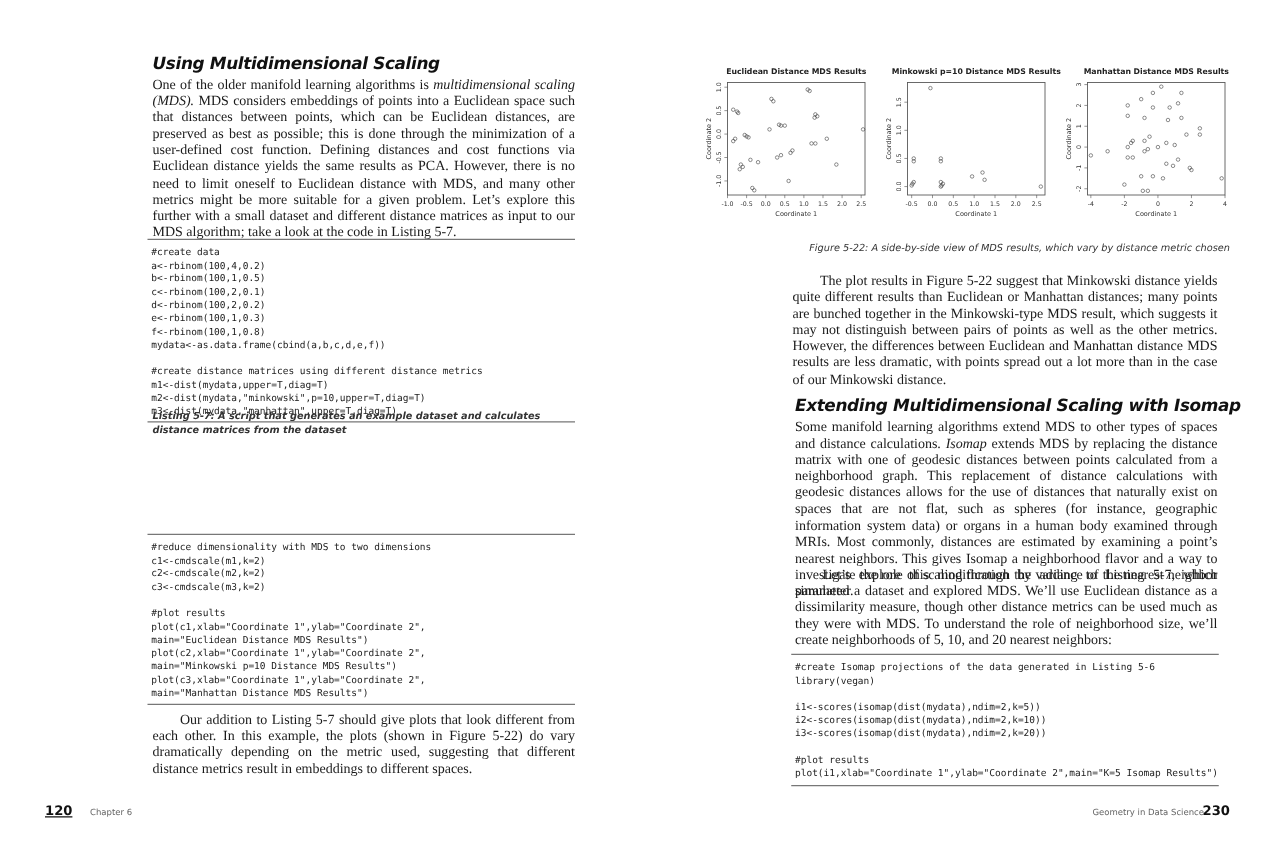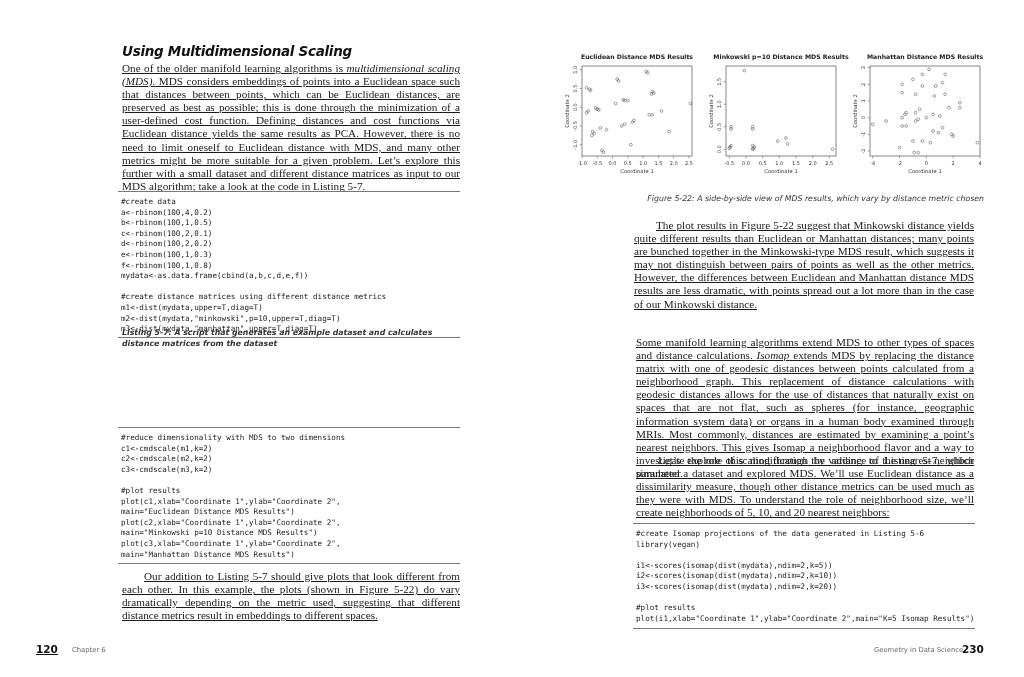--- a/index.html
+++ b/index.html
@@ -1,21 +1,21 @@
 <!DOCTYPE html>
 <html><head>
 <meta charset="utf-8">
 <style>
   html, body { margin:0; padding:0; background:#ffffff; }
   body { width:1024px; height:677px; position:relative; overflow:hidden; font-family:"Liberation Serif", serif; color:#1a1a1a; }
   .page { position:absolute; top:0; height:677px; }
   .left { left:0; width:512px; }
   .right { left:512px; width:512px; }
   .heading { position:absolute; font-family:"DejaVu Sans", sans-serif; font-weight:bold; font-style:italic; font-size:13.5px; letter-spacing:-0.3px; color:#111; }
-  .para { position:absolute; font-size:11.2px; line-height:13.1px; text-align:justify; color:#1a1a1a;text-decoration:underline; }
+  .para { position:absolute; font-size:11.2px; line-height:13.1px; text-align:justify; color:#1a1a1a; }
   .para.indent { text-indent:22px; }
   .para em { font-style:italic; }
   .code { position:absolute; border-top:1.5px solid #777; border-bottom:1.5px solid #777; font-family:"DejaVu Sans Mono", monospace; font-size:7.6px; line-height:10.6px; color:#222; white-space:pre; padding:5px 3px 4px 3px; box-sizing:border-box; }
   .code .blank { height:10.6px; }
   .caption { position:absolute; font-family:"DejaVu Sans", sans-serif; font-style:italic; font-size:7.8px; line-height:10.5px; color:#333; }
   .footer-num { position:absolute; top:643px; font-family:"DejaVu Sans", sans-serif; font-weight:bold; font-size:10.5px; color:#111; }
   .footer-text { position:absolute; top:646px; font-family:"DejaVu Sans", sans-serif; font-size:6.8px; color:#666; }
   .plot { position:absolute; top:52px; }
   .plot svg { overflow:visible; }
   .plot-title { font-family:"DejaVu Sans", sans-serif; font-size:6.2px; font-weight:bold; fill:#222; }
@@ -223,20 +223,21 @@
         <circle cx="80.3658536585366" cy="90.66666666666667" r="1.4" fill="none" stroke="#333" stroke-width="0.45"></circle>
         <circle cx="49.51219512195122" cy="95.66666666666667" r="1.4" fill="none" stroke="#333" stroke-width="0.45"></circle>
         <circle cx="64.26829268292684" cy="100.66666666666667" r="1.4" fill="none" stroke="#333" stroke-width="0.45"></circle>
         <circle cx="68.29268292682927" cy="100.66666666666667" r="1.4" fill="none" stroke="#333" stroke-width="0.45"></circle>
       </svg></div>
 
   <div class="caption" style="left:52px; top:194px; width:420px;text-align:right;">Figure 5-22: A side-by-side view of MDS results, which vary by distance metric chosen</div>
 
   <div class="para indent" style="left:122px; top:219px; width:340px;">The plot results in Figure 5-22 suggest that Minkowski distance yields quite different results than Euclidean or Manhattan distances; many points are bunched together in the Minkowski-type MDS result, which suggests it may not distinguish between pairs of points as well as the other metrics. However, the differences between Euclidean and Manhattan distance MDS results are less dramatic, with points spread out a lot more than in the case of our Minkowski distance.</div>
 
+  <div class="heading" style="left:124px; top:317px;">Extending Multidimensional Scaling with Isomap</div>
 
   <div class="para" style="left:124px; top:336px; width:338px;"><span>Some manifold learning algorithms extend MDS to other types of spaces and distance calculations. </span><em>Isomap</em><span> extends MDS by replacing the distance matrix with one of geodesic distances between points calculated from a neighborhood graph. This replacement of distance calculations with geodesic distances allows for the use of distances that naturally exist on spaces that are not flat, such as spheres (for instance, geographic information system data) or organs in a human body examined through MRIs. Most commonly, distances are estimated by examining a point’s nearest neighbors. This gives Isomap a neighborhood flavor and a way to investigate the role of scaling through the variance of the nearest neighbor parameter.</span></div>
 
   <div class="para indent" style="left:124px; top:454px; width:338px;">Let’s explore this modification by adding to Listing 5-7, which simulated a dataset and explored MDS. We’ll use Euclidean distance as a dissimilarity measure, though other distance metrics can be used much as they were with MDS. To understand the role of neighborhood size, we’ll create neighborhoods of 5, 10, and 20 nearest neighbors:</div>
 
   <div class="code" id="listing3" style="left:121px; top:523px; width:342px; height:106px;"><div>#create Isomap projections of the data generated in Listing 5-6</div><div>library(vegan)</div><div class="blank"></div><div>i1&lt;-scores(isomap(dist(mydata),ndim=2,k=5))</div><div>i2&lt;-scores(isomap(dist(mydata),ndim=2,k=10))</div><div>i3&lt;-scores(isomap(dist(mydata),ndim=2,k=20))</div><div class="blank"></div><div>#plot results</div><div>plot(i1,xlab="Coordinate 1",ylab="Coordinate 2",main="K=5 Isomap Results")</div></div>
 
   <div class="footer-text" style="left:362px;">Geometry in Data Science</div>
   <div class="footer-num" style="left:450px;">230</div>
 </div>

